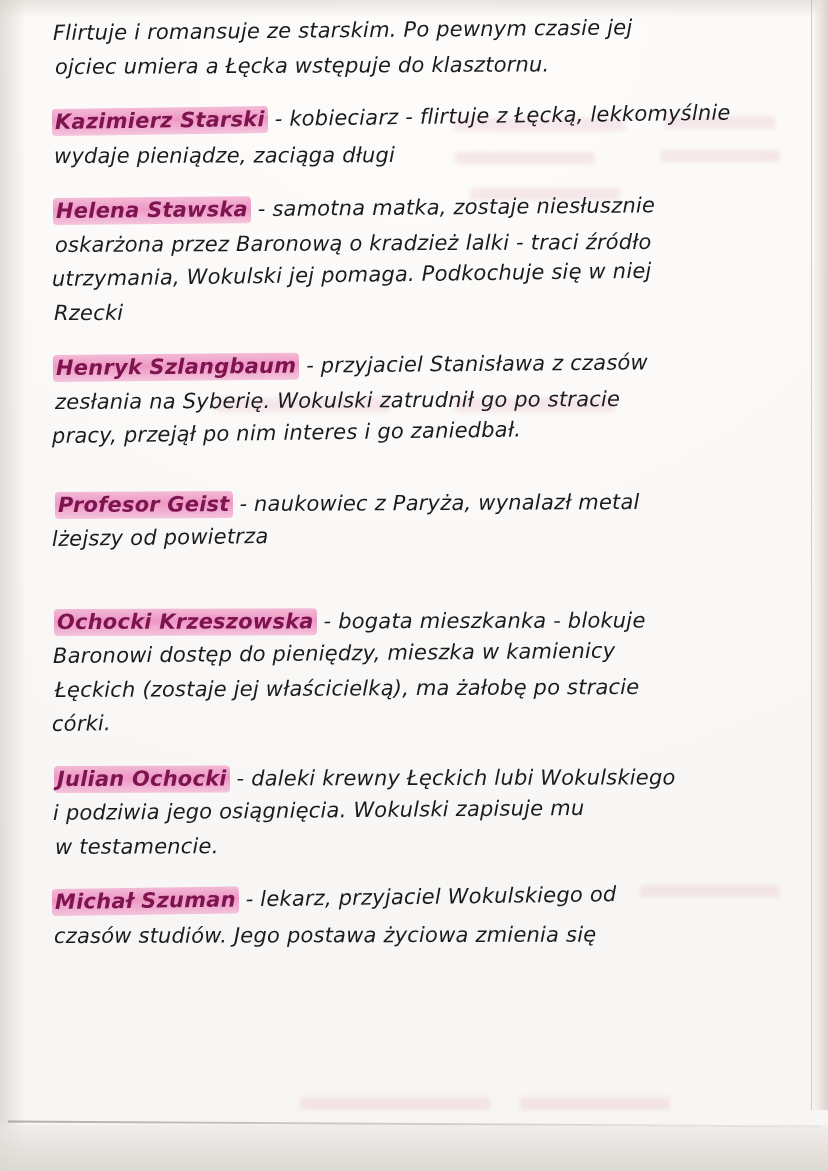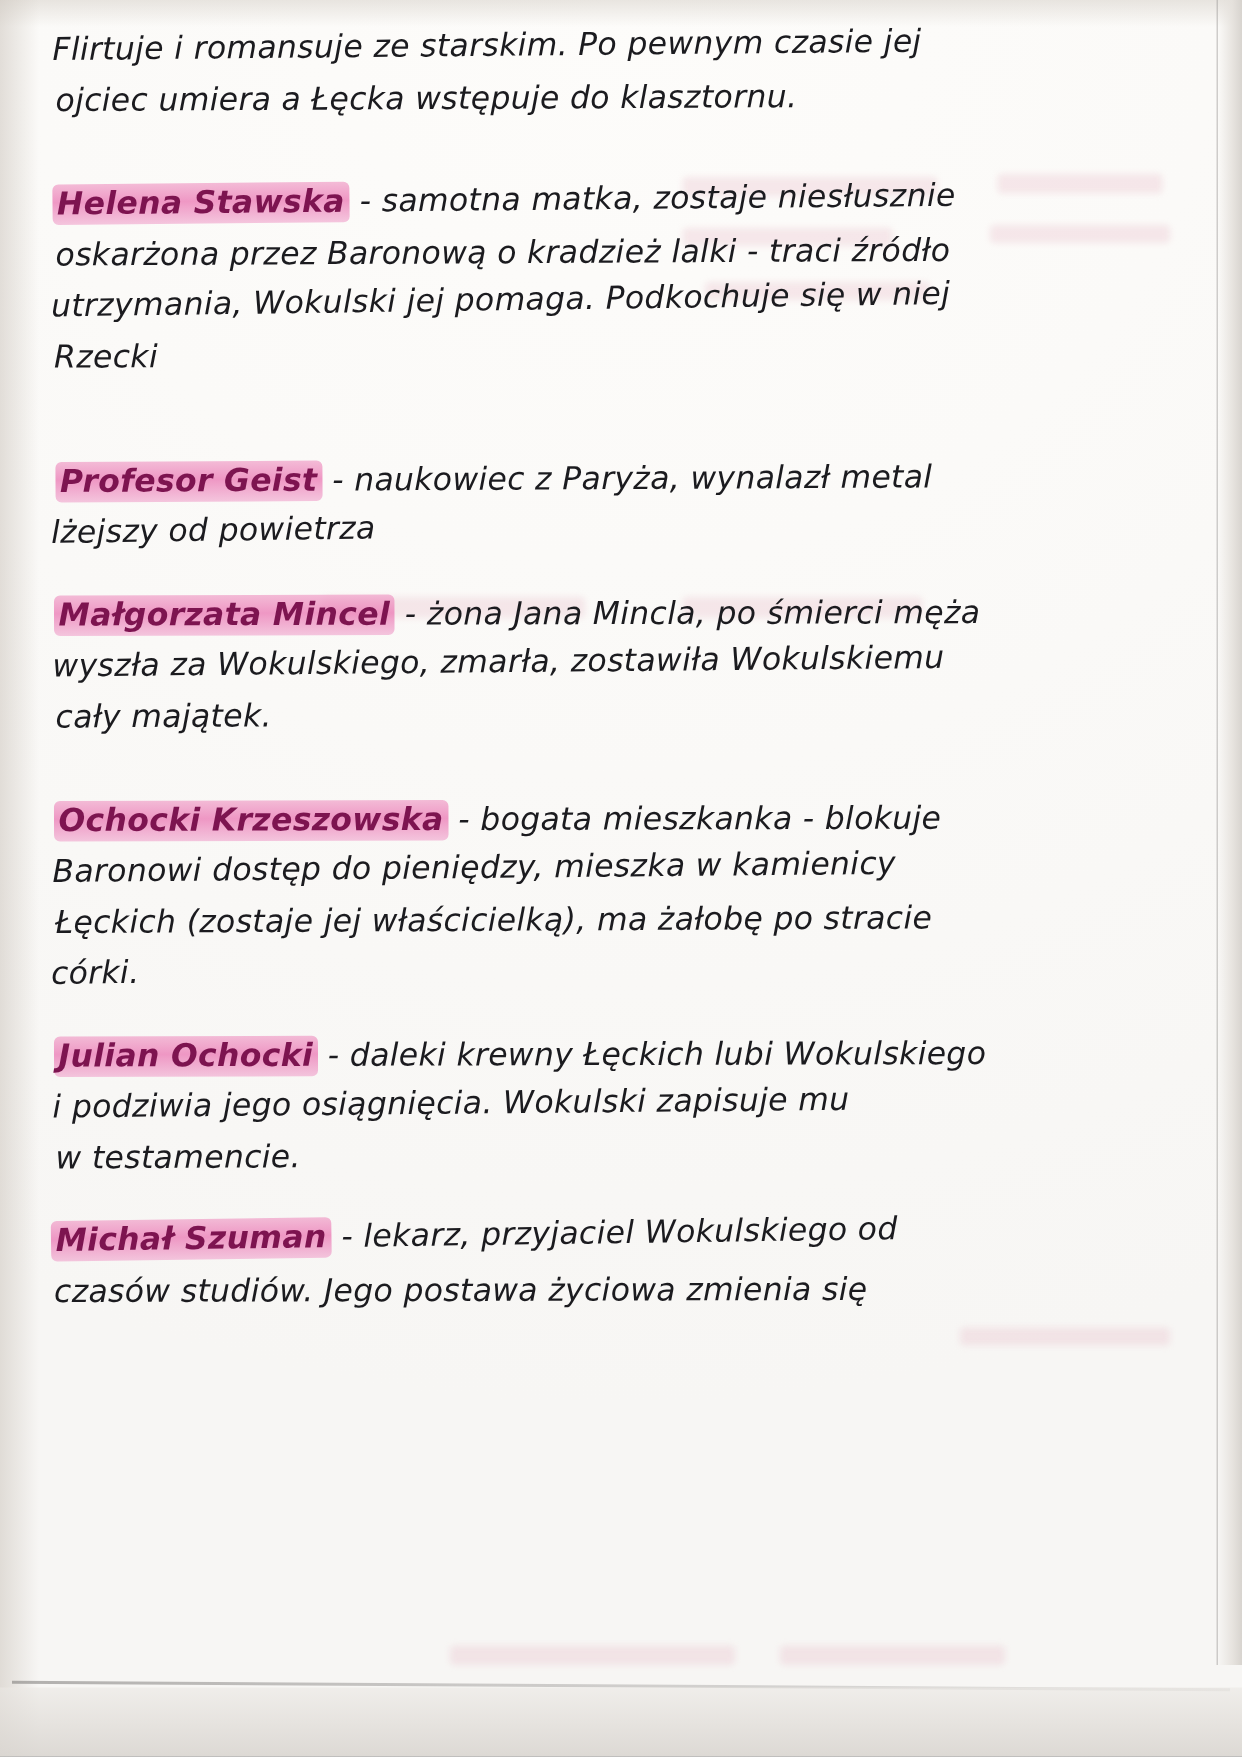--- a/index.html
+++ b/index.html
@@ -74,21 +74,21 @@
     border-radius: 3px;
   }
 
   .content {
     position: relative;
     z-index: 5;
     padding: 16px 40px 0 34px;
   }
 
   .para {
-    margin: 0 0 7px 0;
+    margin: 0 0 7px 18px;
     padding: 0;
   }
   .line {
     display: block;
     white-space: nowrap;
     color: #1b1b1f;
     font-family: "DejaVu Sans", "Liberation Sans", sans-serif;
     font-size: 21px;
     line-height: 34px;
     letter-spacing: 0.2px;
@@ -138,40 +138,44 @@
   <div class="bleed" style="left:300px; top:1097px; width:190px; height:13px;"></div>
   <div class="bleed" style="left:520px; top:1097px; width:150px; height:13px;"></div>
   <div class="bleed" style="left:640px; top:885px; width:140px; height:12px;"></div>
 
   <div class="content" id="content">
       <div class="para">
         <span class="line ln-a"><span>Flirtuje i romansuje ze starskim. Po pewnym czasie jej</span></span>
         <span class="line ln-b"><span>ojciec umiera a Łęcka wstępuje do klasztornu.</span></span>
       </div>
       <div class="gap-md"></div>
+      <div class="para">
+        <span class="line ln-c"><span class="hl">Kazimierz Starski</span><span> - kobieciarz - flirtuje z Łęcką, lekkomyślnie</span></span>
+        <span class="line ln-d"><span>wydaje pieniądze, zaciąga długi</span></span>
+      </div>
       <div class="gap-md"></div>
       <div class="para">
         <span class="line ln-a"><span class="hl">Helena Stawska</span><span> - samotna matka, zostaje niesłusznie</span></span>
         <span class="line ln-b"><span>oskarżona przez Baronową o kradzież lalki - traci źródło</span></span>
         <span class="line ln-c"><span>utrzymania, Wokulski jej pomaga. Podkochuje się w niej</span></span>
         <span class="line ln-d"><span>Rzecki</span></span>
       </div>
       <div class="gap-md"></div>
+      <div class="para">
+        <span class="line ln-a"><span class="hl">Henryk Szlangbaum</span><span> - przyjaciel Stanisława z czasów</span></span>
+        <span class="line ln-b"><span>zesłania na Syberię. Wokulski zatrudnił go po stracie</span></span>
+        <span class="line ln-c"><span>pracy, przejął po nim interes i go zaniedbał.</span></span>
+      </div>
       <div class="gap-md"></div>
       <div class="gap-md"></div>
       <div class="para">
         <span class="line ln-b"><span class="hl">Profesor Geist</span><span> - naukowiec z Paryża, wynalazł metal</span></span>
         <span class="line ln-c"><span>lżejszy od powietrza</span></span>
       </div>
       <div class="gap-md"></div>
-      <div class="para">
-        <span class="line ln-d"><span class="hl">Małgorzata Mincel</span><span> - żona Jana Mincla, po śmierci męża</span></span>
-        <span class="line ln-a"><span>wyszła za Wokulskiego, zmarła, zostawiła Wokulskiemu</span></span>
-        <span class="line ln-b"><span>cały majątek.</span></span>
-      </div>
       <div class="gap-md"></div>
       <div class="gap-md"></div>
       <div class="para">
         <span class="line ln-d"><span class="hl">Ochocki Krzeszowska</span><span> - bogata mieszkanka - blokuje</span></span>
         <span class="line ln-a"><span>Baronowi dostęp do pieniędzy, mieszka w kamienicy</span></span>
         <span class="line ln-b"><span>Łęckich (zostaje jej właścicielką), ma żałobę po stracie</span></span>
         <span class="line ln-c"><span>córki.</span></span>
       </div>
       <div class="gap-md"></div>
       <div class="para">

